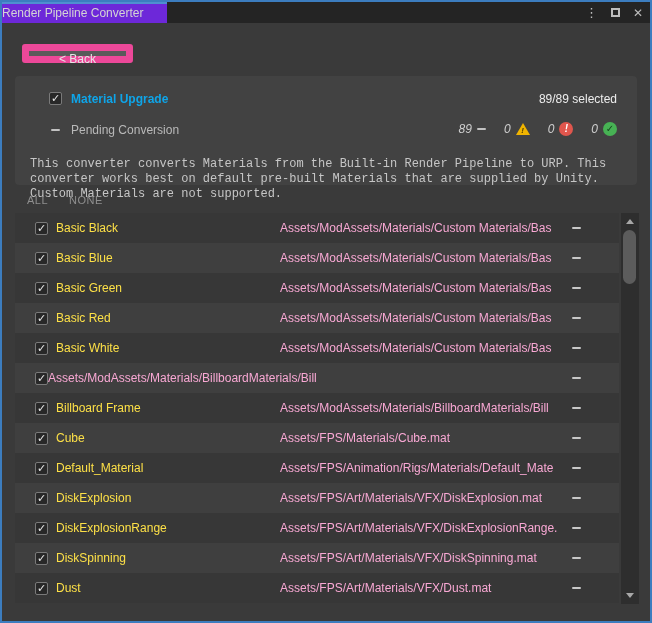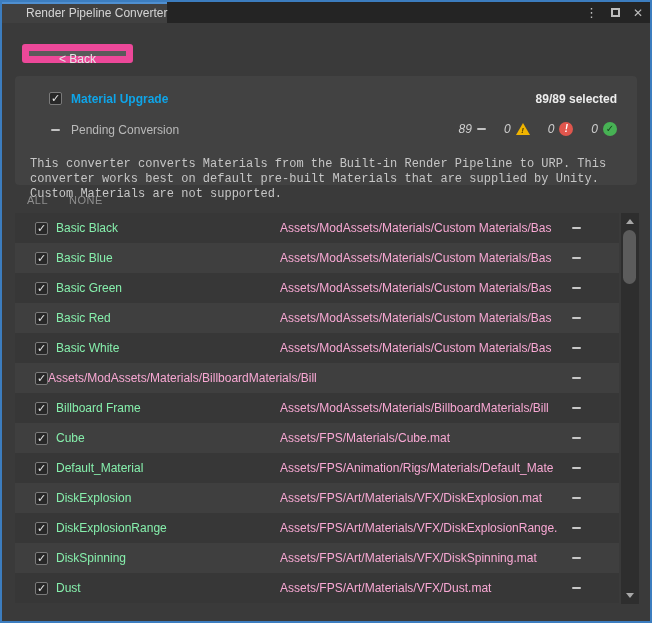--- a/index.html
+++ b/index.html
@@ -13,22 +13,22 @@
   body{font-family:"Liberation Sans","DejaVu Sans",sans-serif;font-size:12px;color:#d4d4d4;}
   .window{
     position:relative;width:652px;height:623px;
     background:#3a3a3a;border:2px solid var(--accent-border);
     overflow:hidden;
   }
   
   .titlebar{position:absolute;top:0;left:0;right:0;height:21px;background:#242424;}
   .tab{
     position:absolute;left:0;top:0;width:165px;height:21px;
-    background:#404040;border-top:2px solid #4f8fd0;
-    color:#d4d4d4;line-height:18px;padding-left:24px;white-space:nowrap;
+    background:#6d28d9;border-top:2px solid #4f8fd0;
+    color:#d4d4d4;line-height:18px;padding-left:0;white-space:nowrap;
   }
   .win-controls{position:absolute;right:7px;top:0;height:21px;display:flex;align-items:center;gap:13px;color:#bdbdbd;}
   .kebab{font-size:13px;line-height:1;cursor:default;}
   .maxbox{display:inline-block;width:9px;height:9px;border:2px solid #bdbdbd;}
   .closex{font-size:12px;line-height:1;}
   
   .back-btn{
     position:absolute;left:20px;top:42px;width:111px;height:19px;
     background:#5a5a5a;border:7px solid #ec4899;border-radius:3px;
     color:#e6e6e6;text-align:center;line-height:17px;
@@ -43,21 +43,21 @@
     background:#282828;border:1px solid #7a7a7a;border-radius:2px;
     vertical-align:middle;
   }
   .cbx .check{
     display:none;position:absolute;left:1px;top:-1px;
     color:#eaeaea;font-size:11px;font-weight:bold;line-height:13px;
   }
   .cbx.checked .check{display:block;}
   .conv-checkbox{position:absolute;left:34px;top:16px;}
   .conv-title{position:absolute;left:56px;top:16px;font-weight:bold;color:#0ea5e9;}
-  .conv-selected{position:absolute;right:20px;top:16px;font-weight:bold;color:#ededed;padding-left:20px;}
+  .conv-selected{position:absolute;right:20px;top:16px;font-weight:normal;color:#ededed;padding-left:20px;}
   .dash-icon{display:inline-block;width:9px;height:2px;background:#c2c2c2;border-radius:1px;vertical-align:middle;}
   .conv-pending-dash{position:absolute;left:36px;top:53px;}
   .conv-pending-label{position:absolute;left:56px;top:47px;color:#b9b9b9;}
   .conv-stats{position:absolute;right:20px;top:46px;display:flex;align-items:center;gap:5px;color:#cfcfcf;font-style:italic;}
   .stat-gap{width:8px;}
   .warn-tri{
     position:relative;width:0;height:0;
     border-left:7px solid transparent;border-right:7px solid transparent;
     border-bottom:12px solid var(--warning);
   }
@@ -75,21 +75,21 @@
     color:#c6c6c6;line-height:15px;font-family:Liberation Mono, monospace;
   }
   
   .select-links{position:absolute;left:25px;top:192px;display:flex;gap:21px;color:#8f8f8f;font-size:11px;letter-spacing:.5px;}
   
   .list{position:absolute;left:13px;top:211px;width:604px;height:391px;overflow:hidden;}
   .row{display:flex;align-items:center;height:30px;}
   .row.odd{background:#373737;}
   .row.even{background:#3f3f3f;}
   .row .cbx{flex:none;margin-left:20px;}
-  .row-name{flex:none;width:224px;margin-left:8px;color:#86efac;white-space:nowrap;overflow:hidden;}
+  .row-name{flex:none;width:224px;margin-left:8px;color:#fde047;white-space:nowrap;overflow:hidden;}
   .row-path{flex:1;color:#f9a8d4;white-space:nowrap;overflow:hidden;}
   .row-dash{flex:none;margin:0 38px 0 8px;width:9px;height:2px;background:#c8c8c8;border-radius:1px;}
   
   .scrollbar{position:absolute;left:619px;top:211px;width:18px;height:391px;background:#2e2e2e;}
   .sb-up,.sb-down{position:absolute;left:5px;width:0;height:0;border-left:4px solid transparent;border-right:4px solid transparent;}
   .sb-up{top:6px;border-bottom:5px solid #a8a8a8;}
   .sb-down{bottom:6px;border-top:5px solid #a8a8a8;}
   .sb-thumb{position:absolute;left:2px;top:17px;width:13px;height:54px;background:#5c5c5c;border-radius:7px;}
 </style>
 </head>

